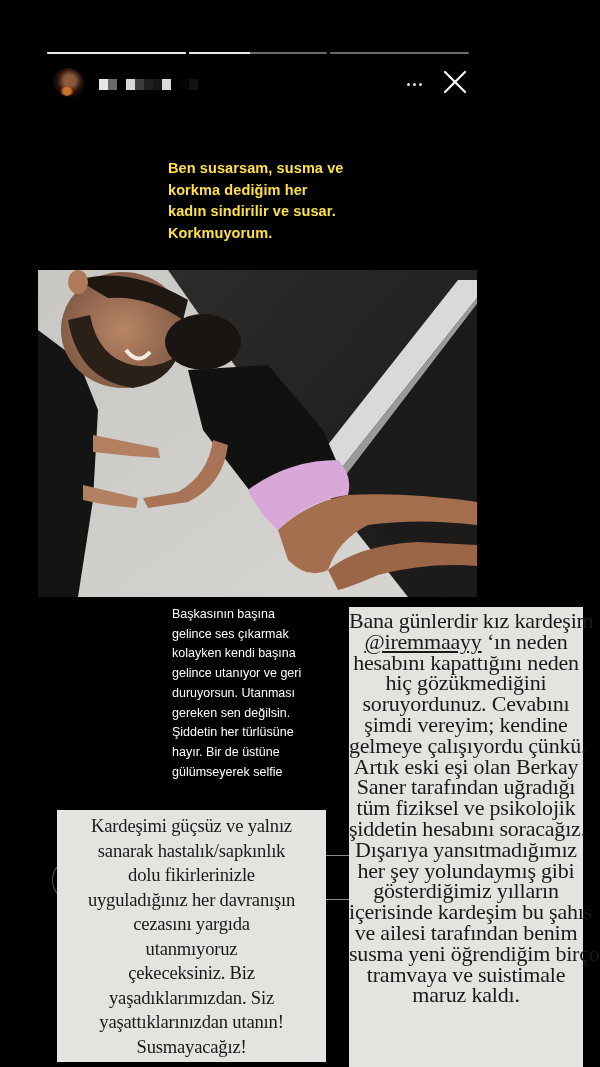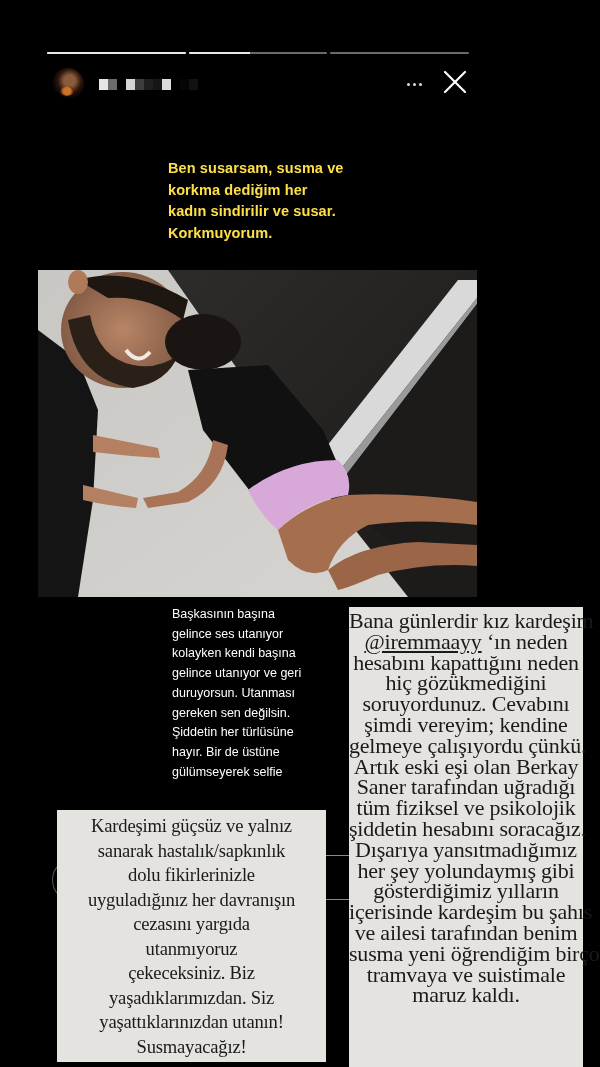--- a/index.html
+++ b/index.html
@@ -139,21 +139,21 @@
 
     <path d="M210,220 Q250,190 300,190 Q315,205 310,225 Q270,230 240,260 Q222,245 210,220 Z" fill="#d8a8d8"></path>
 
     <path d="M240,260 Q270,232 310,225 Q370,222 439,232 L439,255 Q380,248 330,255 Q300,270 290,300 Q270,310 250,290 Z" fill="#a56f4f"></path>
     <path d="M290,300 Q320,275 380,272 L439,275 L439,296 Q390,292 340,305 Q310,318 300,320 Z" fill="#9b6648"></path>
   </svg>
 </div>
 
 <div class="caption-mid">
   <span style="display:block">Başkasının başına</span>
-  <span style="display:block">gelince ses utanıyor</span>
+  <span style="display:block">gelince ses çıkarmak</span>
   <span style="display:block">kolayken kendi başına</span>
   <span style="display:block">gelince utanıyor ve geri</span>
   <span style="display:block">duruyorsun. Utanması</span>
   <span style="display:block">gereken sen değilsin.</span>
   <span style="display:block">Şiddetin her türlüsüne</span>
   <span style="display:block">hayır. Bir de üstüne</span>
   <span style="display:block">gülümseyerek selfie</span>
 </div>
 
 <div class="ring"></div>

